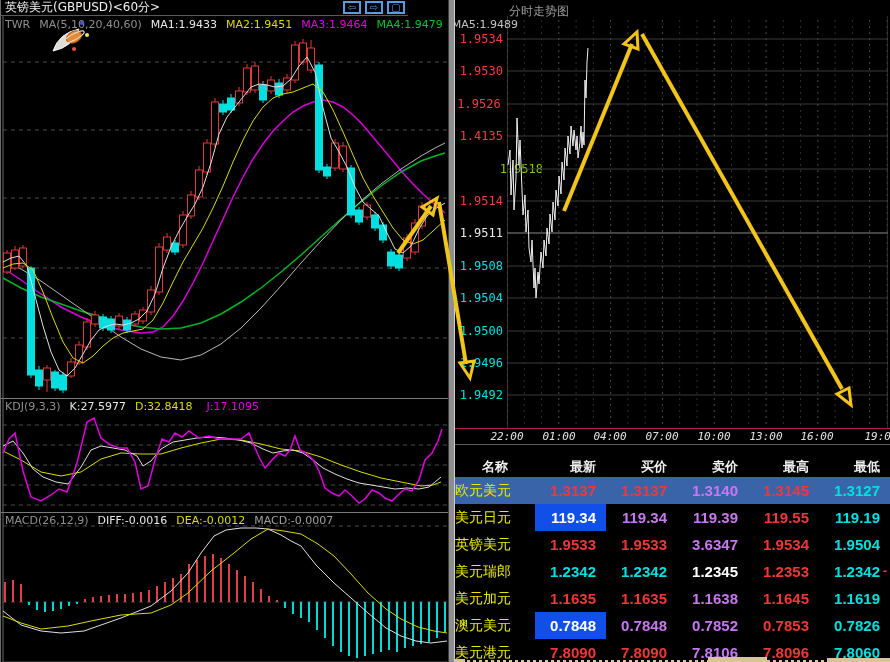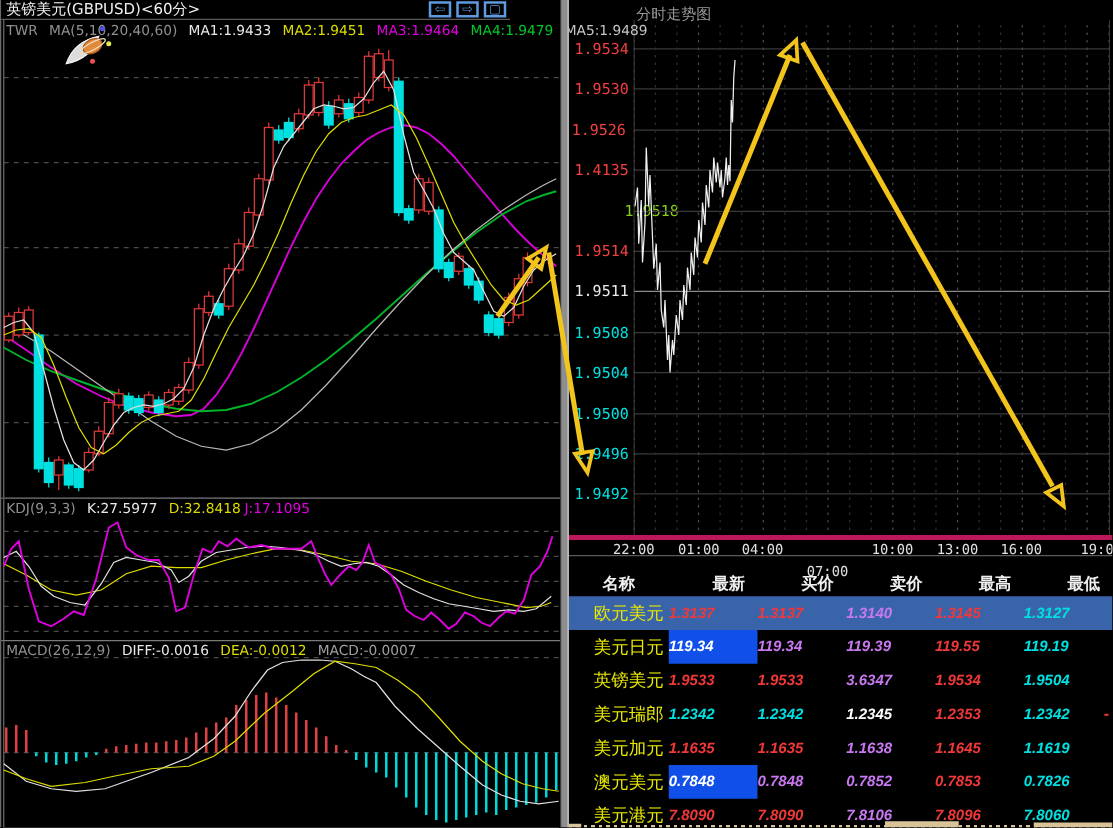--- a/index.html
+++ b/index.html
@@ -22,32 +22,32 @@
   #ind-main{top:18px;}
   #ind-kdj{top:400px;}
   #ind-macd{top:514px;}
   .dimlabel{color:#909090;}
   svg{display:block;}
   #comet{position:absolute;left:48px;top:15px;z-index:6;}
   #tick-chart{position:absolute;top:16px;left:0;width:435px;height:412px;}
   #tick-title{position:absolute;left:54px;top:3px;font-size:12px;color:#9a9a9a;z-index:4;}
   .pricelabel{position:absolute;left:0;width:48px;text-align:right;font-family:"DejaVu Sans Mono",monospace;
               font-size:12px;line-height:14px;}
-  #time-axis{position:absolute;top:428px;left:0;width:435px;height:17px;border-top:4px solid #be185d;
-             border-bottom:1px solid #5a5a5a;box-sizing:border-box;background:#000;}
+  #time-axis{position:absolute;top:428px;left:0;width:435px;height:17px;border-top:1px solid #be185d;
+             border-bottom:1px solid #5a5a5a;box-sizing:border-box;background:#000;font-style:italic;}
   .timelabel{position:absolute;top:1px;transform:translateX(-50%);font-family:"DejaVu Sans Mono",monospace;
              font-size:11px;color:#e0e0e0;}
   #quote-table{position:absolute;top:456px;left:0;width:435px;height:210px;font-family:"Liberation Sans",sans-serif;}
   .thead{display:grid;grid-template-columns:80px 71px 71px 71px 71px 71px;height:21px;line-height:21px;
          color:#f0f0f0;font-weight:bold;font-size:13px;}
   .thead .th{text-align:right;padding-right:10px;}
   .thead .th:first-child{text-align:center;padding-right:0;}
   .tr{display:grid;grid-template-columns:80px 71px 71px 71px 71px 71px;height:27px;line-height:27px;cursor:pointer;}
-  .td-name{color:#e8e800;font-size:14px;padding-left:20px;text-align:left;white-space:nowrap;}
-  .td{text-align:left;padding-right:10px;font-weight:bold;font-size:12px;font-style:italic;}
+  .td-name{color:#e8e800;font-size:14px;padding-left:0;text-align:left;white-space:nowrap;}
+  .td{text-align:right;padding-right:10px;font-weight:bold;font-size:15px;}
   #overflow-dash{position:absolute;color:#f03838;font-weight:bold;font-size:13px;}
   #bottom-strip{position:absolute;top:656px;left:0;width:435px;height:6px;}
   #bottom-strip .dots{position:absolute;left:0;right:0;bottom:0;height:2px;
       background-image:repeating-linear-gradient(90deg,#d8c498 0,#d8c498 3px,transparent 3px,transparent 6px);}
   #bottom-strip .seg{position:absolute;background:#d8c498;}
   #overlay{position:absolute;left:0;top:0;z-index:50;pointer-events:none;}
 </style>
 </head>
 <body>
 
@@ -206,21 +206,21 @@
         <line x1="2" y1="484" x2="446" y2="484" stroke="#4a4a4a" stroke-width="1" stroke-dasharray="4,4"></line>
         <line x1="2" y1="504" x2="446" y2="504" stroke="#4a4a4a" stroke-width="1" stroke-dasharray="4,4"></line>
         <line x1="2" y1="398" x2="2" y2="512" stroke="#6a6a6a" stroke-width="1"></line>
         <polyline points="2,450 20,459 40,471 60,475 80,471 100,458 120,452 140,453 160,453 180,447 200,442 220,438 240,439 260,443 280,448 300,450 320,456 340,464 360,471 380,477 400,481 420,485 432,484 440,481" fill="none" stroke="#dcdc00" stroke-width="1"></polyline>
         <polyline points="2,445 12,440 22,452 32,468 42,476 55,481 67,483 80,466 90,449 100,445 112,447 124,449 136,455 142,465 150,460 160,448 172,441 184,439 196,437 210,436 224,437 238,439 250,442 262,448 272,452 282,450 292,449 302,452 312,459 322,467 334,473 346,478 358,482 370,484 382,486 394,488 406,487 418,488 428,486 440,476" fill="none" stroke="#e0e0e0" stroke-width="1"></polyline>
         <polyline points="2,452 8,438 14,432 22,470 30,496 40,500 50,494 58,488 66,491 76,462 86,421 93,417 100,437 108,443 118,447 126,447 134,461 140,488 147,485 154,459 161,438 168,441 174,432 181,436 188,430 198,437 208,435 218,438 228,438 240,438 248,432 254,447 259,458 264,467 271,459 278,452 284,455 289,449 294,435 299,449 305,452 312,459 318,470 324,487 331,492 338,495 344,489 351,495 358,502 364,498 371,489 378,492 384,497 391,500 398,493 404,488 411,490 418,479 424,459 431,452 437,440 441,428" fill="none" stroke="#e000e0" stroke-width="1.5"></polyline>
       </svg>
   </div>
   <div class="ind-bar" id="ind-kdj">
     <span class="dimlabel">KDJ(9,3,3)</span>
-    <span id="kdj-items"><span style="color: rgb(232, 232, 232); margin-right: 9px;">K:27.5977</span><span style="color: rgb(220, 220, 0); margin-right: 3px;">D:32.8418</span><span style="color: rgb(224, 0, 224); margin-right: 9px;">J:17.1095</span></span>
+    <span id="kdj-items"><span style="color: rgb(232, 232, 232); margin-right: 9px;">K:27.5977</span><span style="color: rgb(220, 220, 0); margin-right: 14px;">D:32.8418</span><span style="color: rgb(224, 0, 224); margin-right: 9px;">J:17.1095</span></span>
   </div>
 
   <div id="macd-pane">
     <svg id="macd-svg" width="448" height="150" viewBox="0 512 448 150">
         <line x1="2" y1="525" x2="446" y2="525" stroke="#4a4a4a" stroke-width="1" stroke-dasharray="4,4"></line>
         <line x1="2" y1="601" x2="446" y2="601" stroke="#4a4a4a" stroke-width="1" stroke-dasharray="4,4"></line>
         <line x1="2" y1="512" x2="2" y2="662" stroke="#6a6a6a" stroke-width="1"></line>
         <line x1="2" y1="661" x2="446" y2="661" stroke="#555" stroke-width="1"></line>
         <line x1="4" y1="601" x2="4" y2="581" stroke="#e04040" stroke-width="2"></line>
         <line x1="12" y1="601" x2="12" y2="579" stroke="#e04040" stroke-width="2"></line>
@@ -348,21 +348,21 @@
         <line x1="507" y1="16" x2="507" y2="428" stroke="#666" stroke-width="1"></line>
         <line x1="888" y1="16" x2="888" y2="428" stroke="#555" stroke-width="1"></line>
         <polyline points="508,165 510,150 511,195 513,160 514,210 516,178 517,118 519,165 520,140 522,190 523,215 525,195 526,232 528,210 529,248 531,262 532,240 534,288 535,268 536,298 538,272 539,284 541,252 543,268 544,240 546,256 547,228 549,244 550,214 552,232 553,202 555,220 556,190 558,206 559,176 561,194 562,162 564,180 565,148 567,166 568,136 570,154 571,126 573,146 574,130 576,150 577,136 578,158 580,142 581,126 582,148 583,132 584,145 585,80 586,98 587,62 588,48" fill="none" stroke="#f0f0f0" stroke-width="1"></polyline>
       </svg>
   </div>
 
   <div id="time-axis">
       <div class="timelabel" style="left: 52px;">22:00</div>
       <div class="timelabel" style="left: 104px;">01:00</div>
       <div class="timelabel" style="left: 155px;">04:00</div>
-      <div class="timelabel" style="left: 207px; margin-top: 18px;">07:00</div>
+      <div class="timelabel" style="left: 207px;">07:00</div>
       <div class="timelabel" style="left: 259px;">10:00</div>
       <div class="timelabel" style="left: 311px;">13:00</div>
       <div class="timelabel" style="left: 362px;">16:00</div>
       <div class="timelabel" style="left: 426px;">19:00</div>
     </div>
 
   <div id="quote-table">
       <div class="thead">
         <div class="th">名称</div>
         <div class="th">最新</div>

